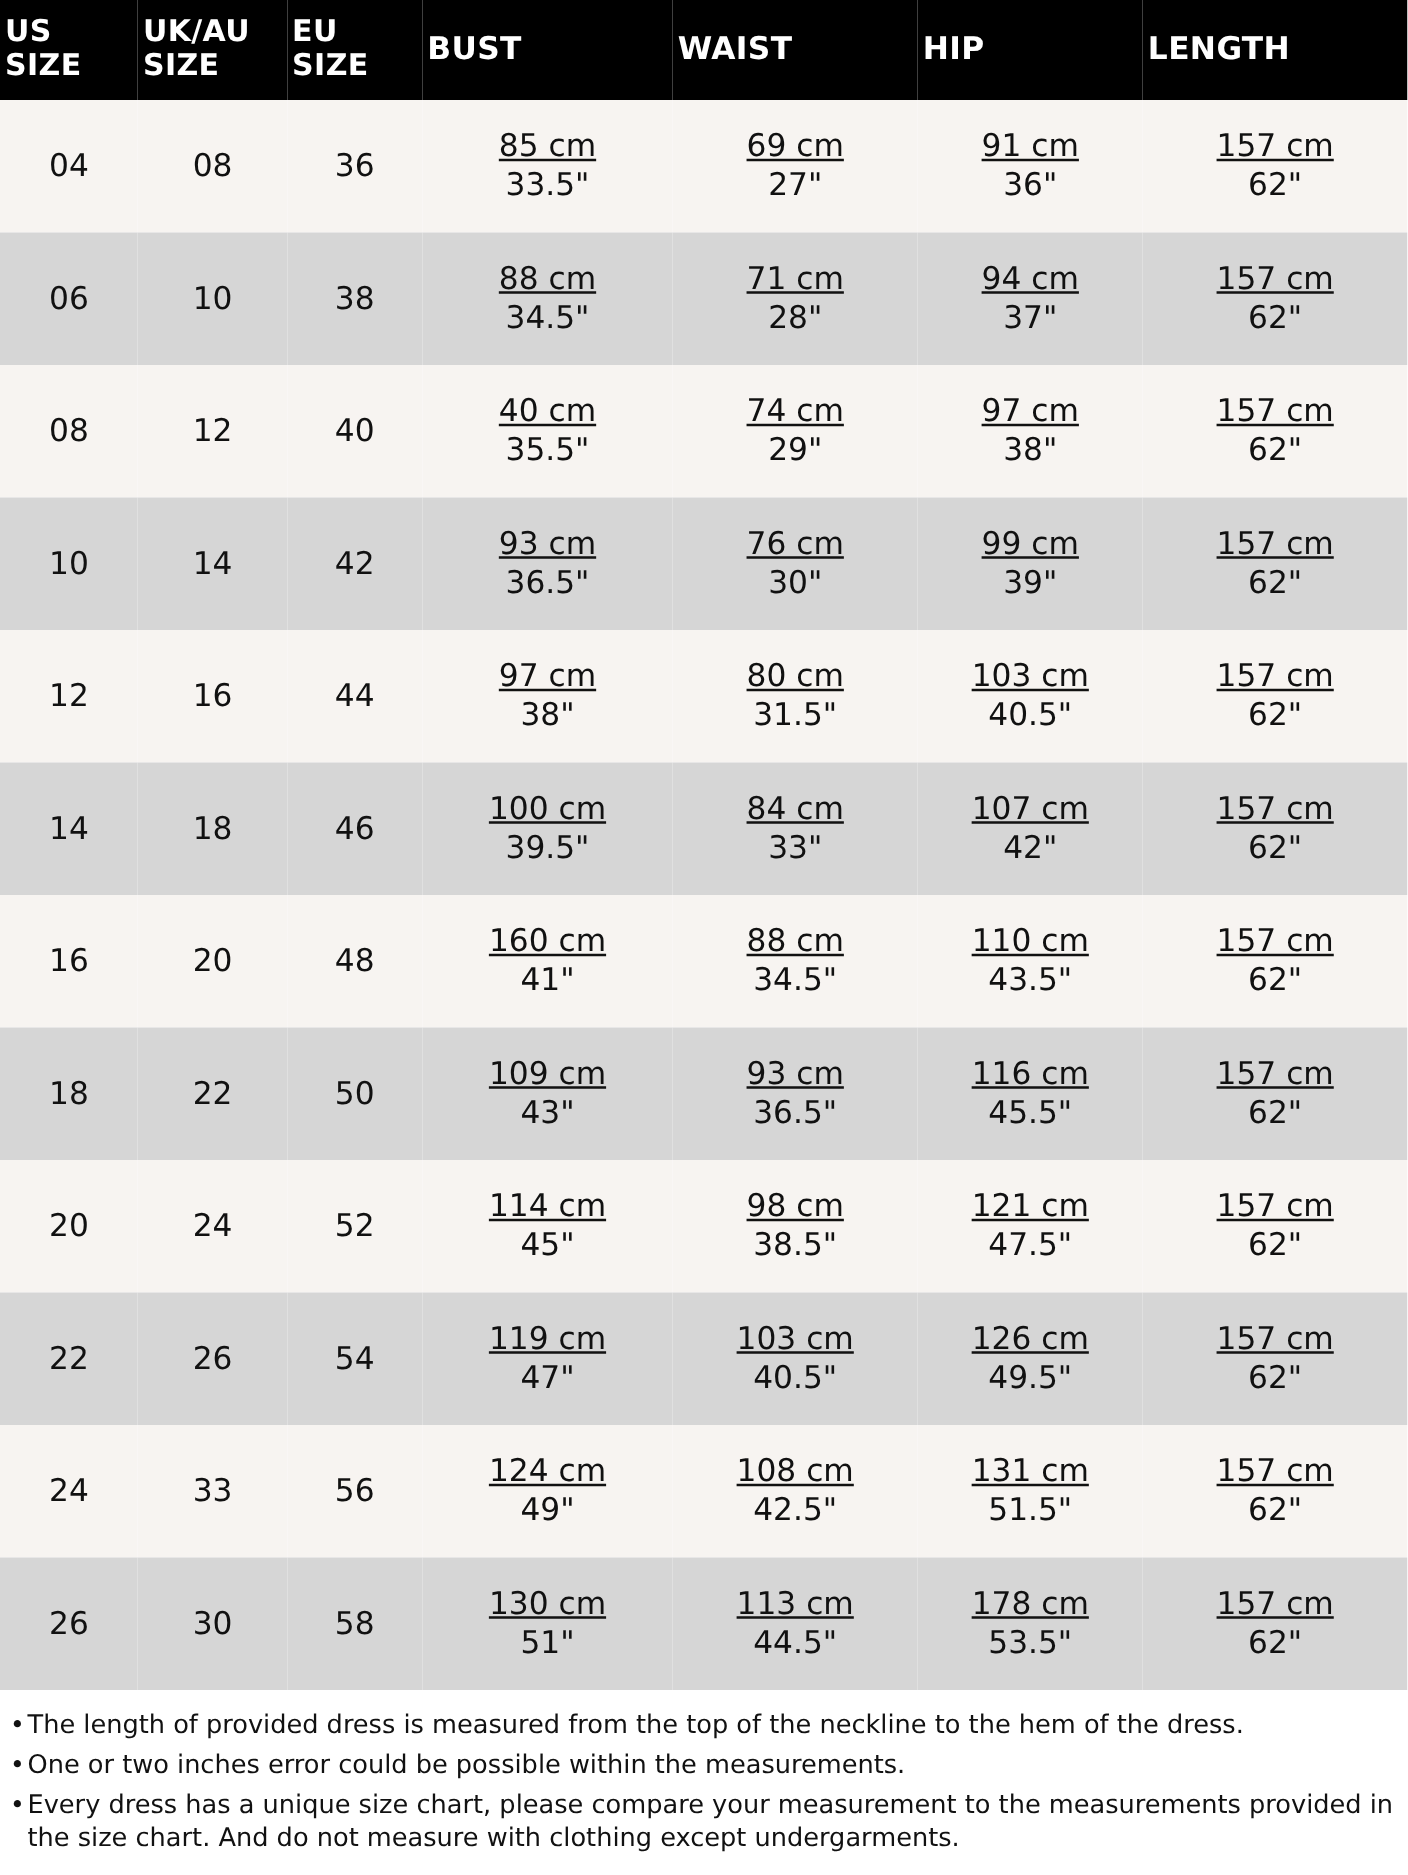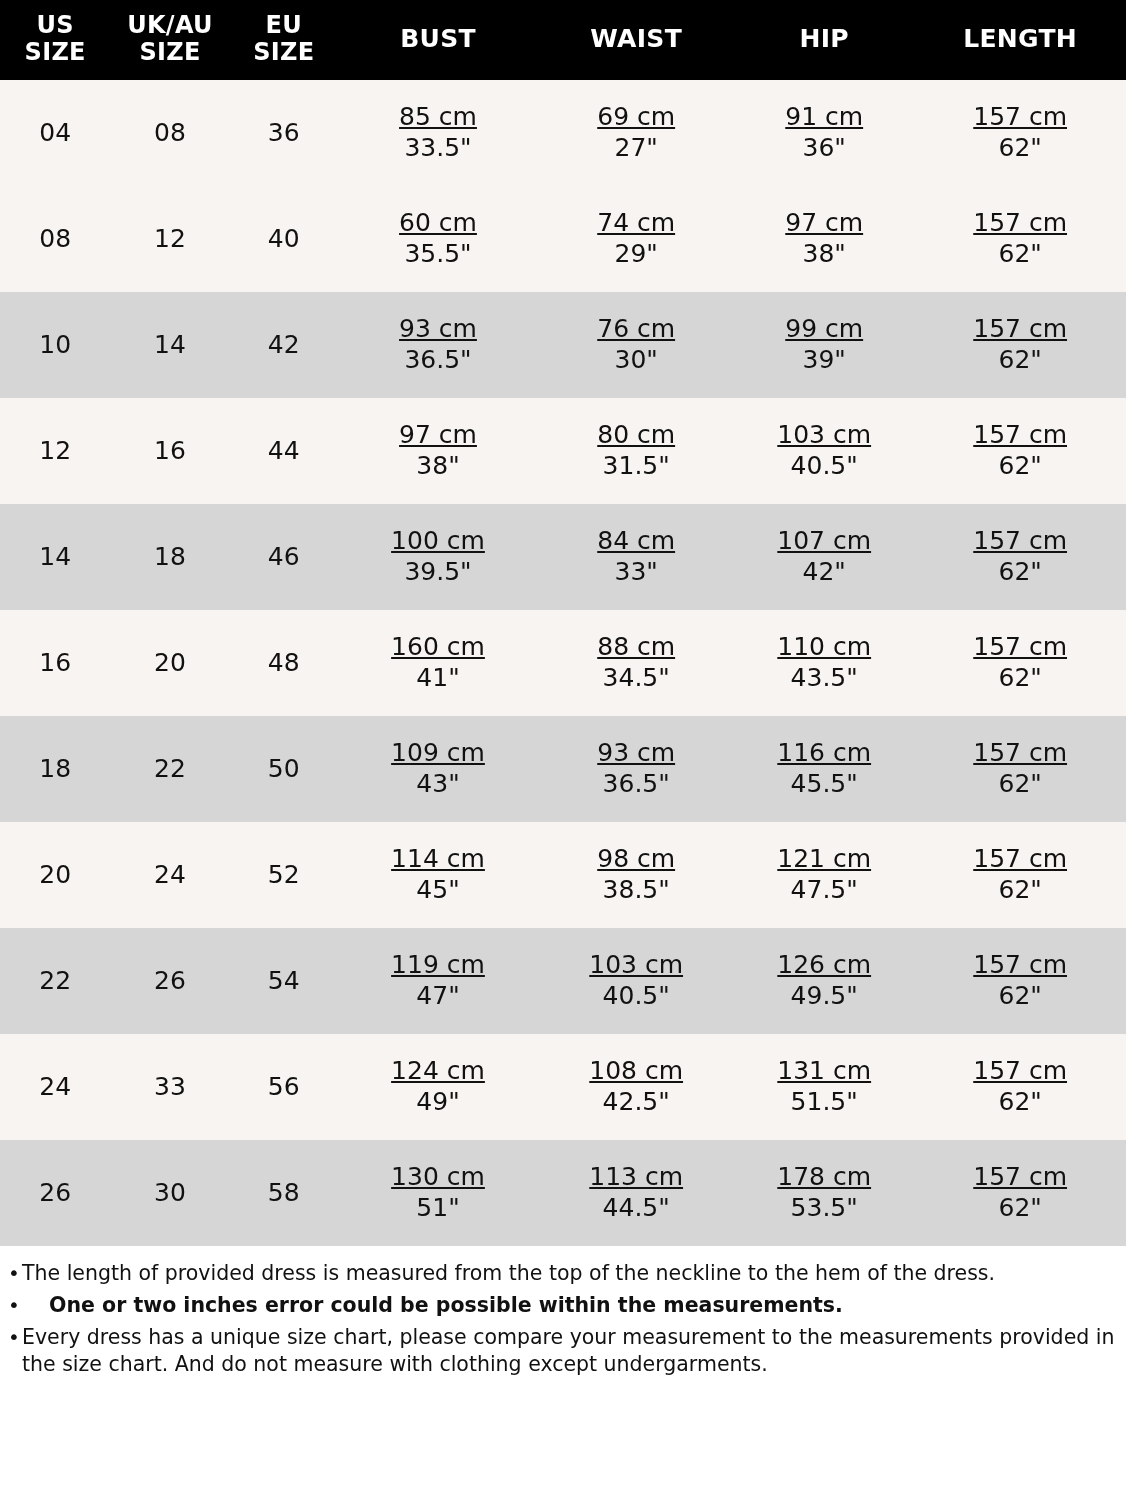--- a/index.html
+++ b/index.html
@@ -21,21 +21,21 @@
     border-collapse: collapse;
     table-layout: fixed;
   }
   table.size-chart thead th {
     background: #000000;
     color: #ffffff;
     font-weight: bold;
     font-size: 25px;
     line-height: 1.12;
     padding: 12px 4px 14px 4px;
-    text-align: center;
+    text-align: left;
     vertical-align: middle;
     letter-spacing: 0.3px;
   }
   table.size-chart thead th.narrow {
     font-size: 24px;
   }
   table.size-chart tbody td {
     text-align: center;
     vertical-align: middle;
     font-size: 25px;
@@ -83,22 +83,21 @@
     flex: 0 0 auto;
     width: 14px;
     font-size: 20px;
     line-height: 1.32;
     text-align: left;
   }
   .note .note-text {
     flex: 1 1 auto;
   }
   .note.bold .note-text {
-    font-weight: bold;
-    margin-left: 27px;
+    font-weight: normal;
   }
 </style>
 </head>
 <body>
 
 <div class="chart-wrap">
 
   <table class="size-chart">
     <colgroup>
       <col class="c-us">
@@ -146,27 +145,48 @@
         <td>
           <span class="cm">91 cm</span>
           <span class="inch">36"</span>
         </td>
         <td>
           <span class="cm">157 cm</span>
           <span class="inch">62"</span>
         </td>
       </tr>
 
+      <tr class="row-even">
+        <td>06</td>
+        <td>10</td>
+        <td>38</td>
+        <td>
+          <span class="cm">88 cm</span>
+          <span class="inch">34.5"</span>
+        </td>
+        <td>
+          <span class="cm">71 cm</span>
+          <span class="inch">28"</span>
+        </td>
+        <td>
+          <span class="cm">94 cm</span>
+          <span class="inch">37"</span>
+        </td>
+        <td>
+          <span class="cm">157 cm</span>
+          <span class="inch">62"</span>
+        </td>
+      </tr>
 
       <tr class="row-odd">
         <td>08</td>
         <td>12</td>
         <td>40</td>
         <td>
-          <span class="cm">60 cm</span>
+          <span class="cm">40 cm</span>
           <span class="inch">35.5"</span>
         </td>
         <td>
           <span class="cm">74 cm</span>
           <span class="inch">29"</span>
         </td>
         <td>
           <span class="cm">97 cm</span>
           <span class="inch">38"</span>
         </td>

